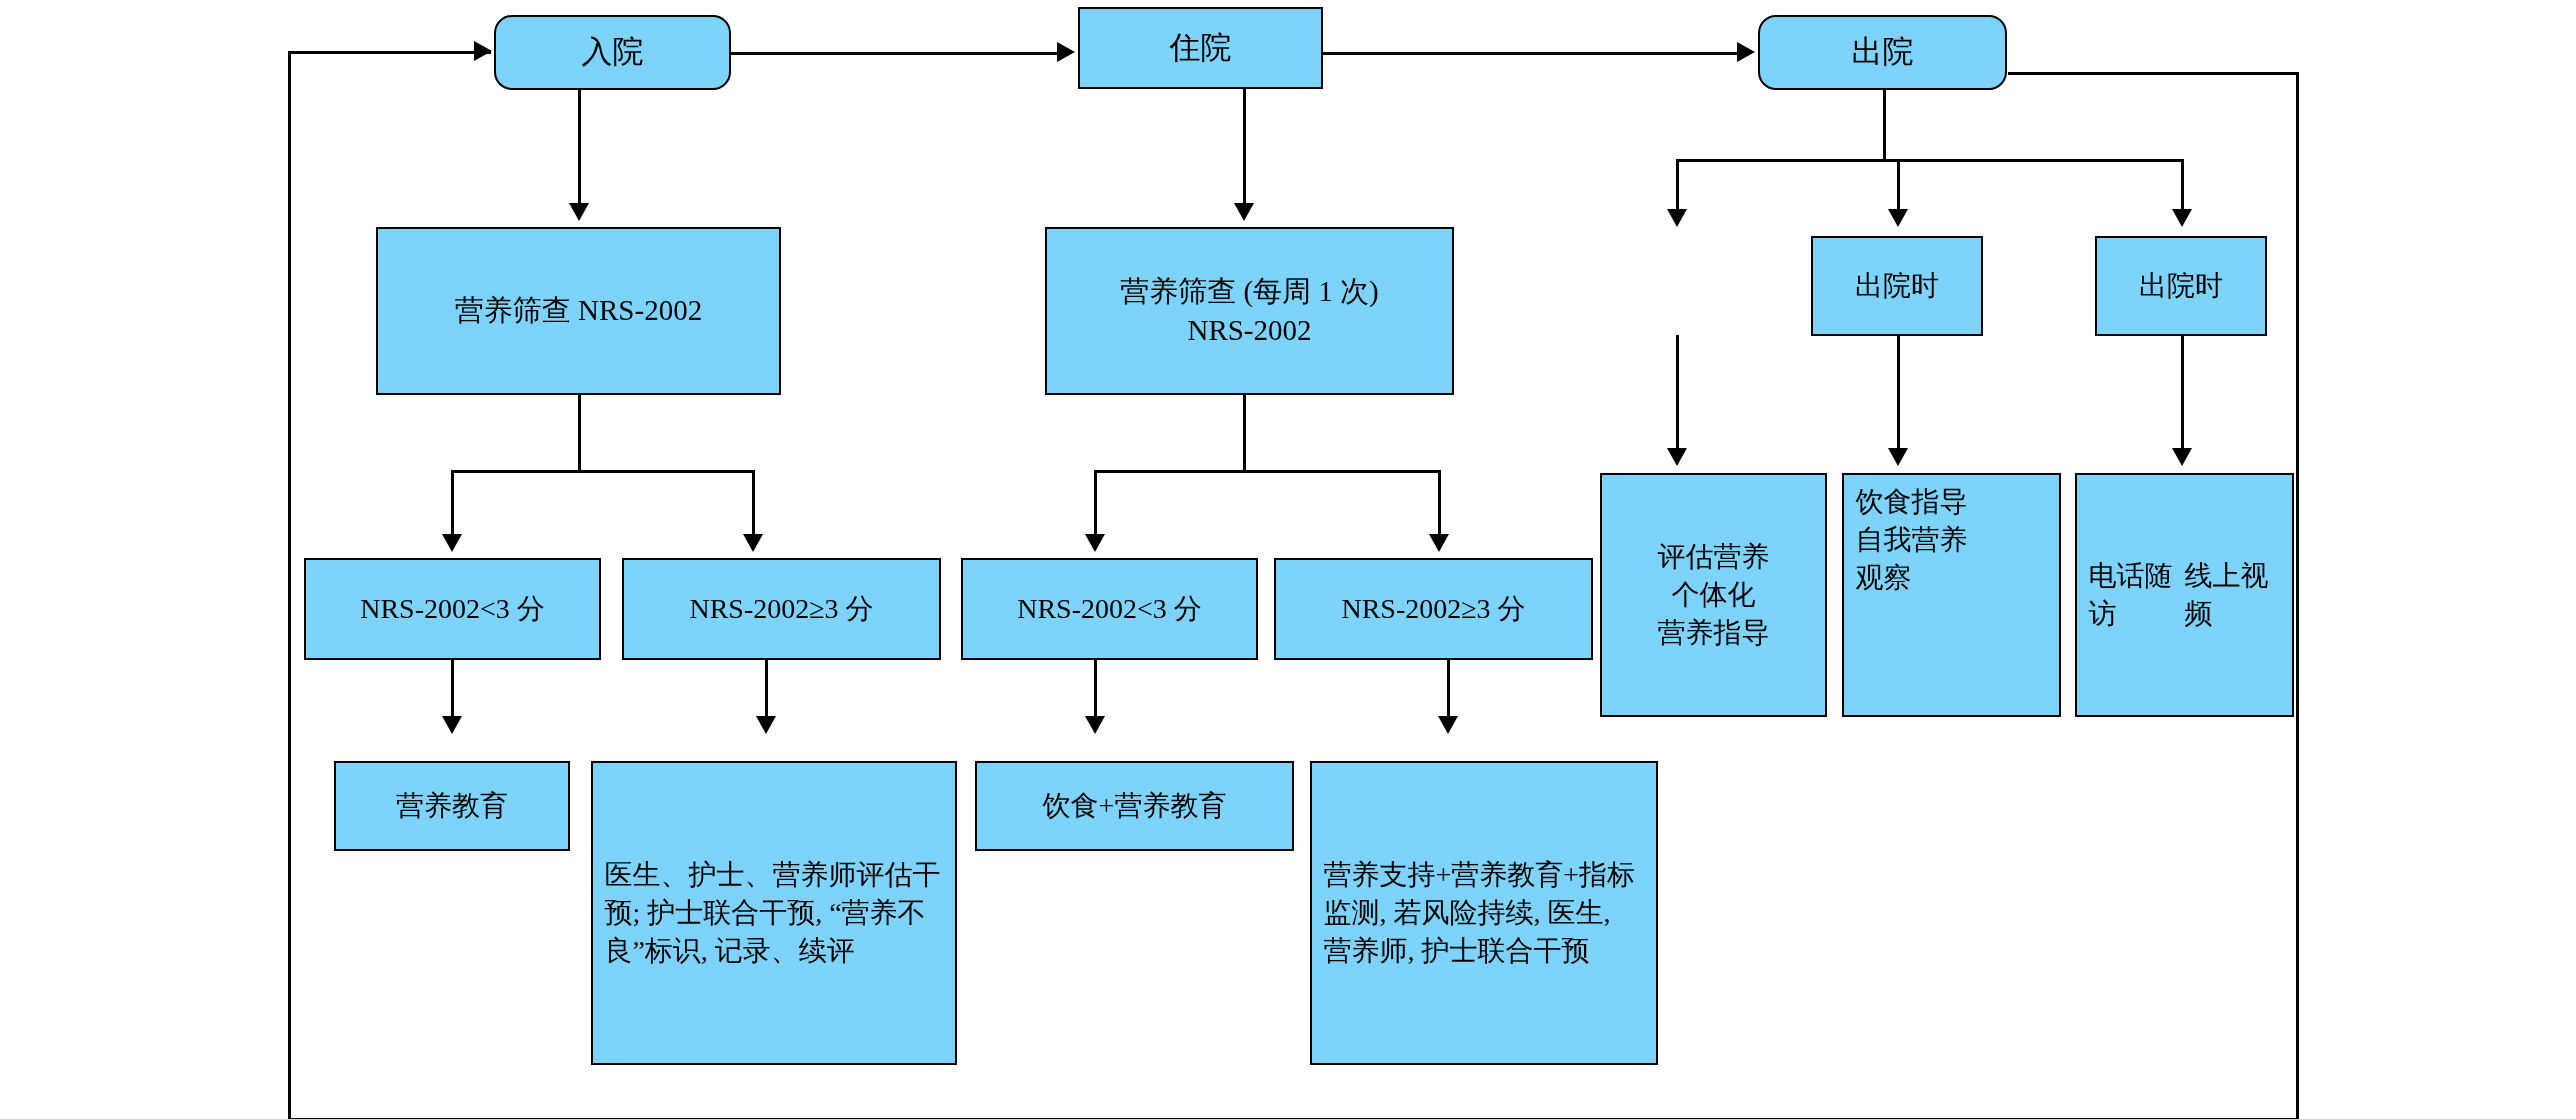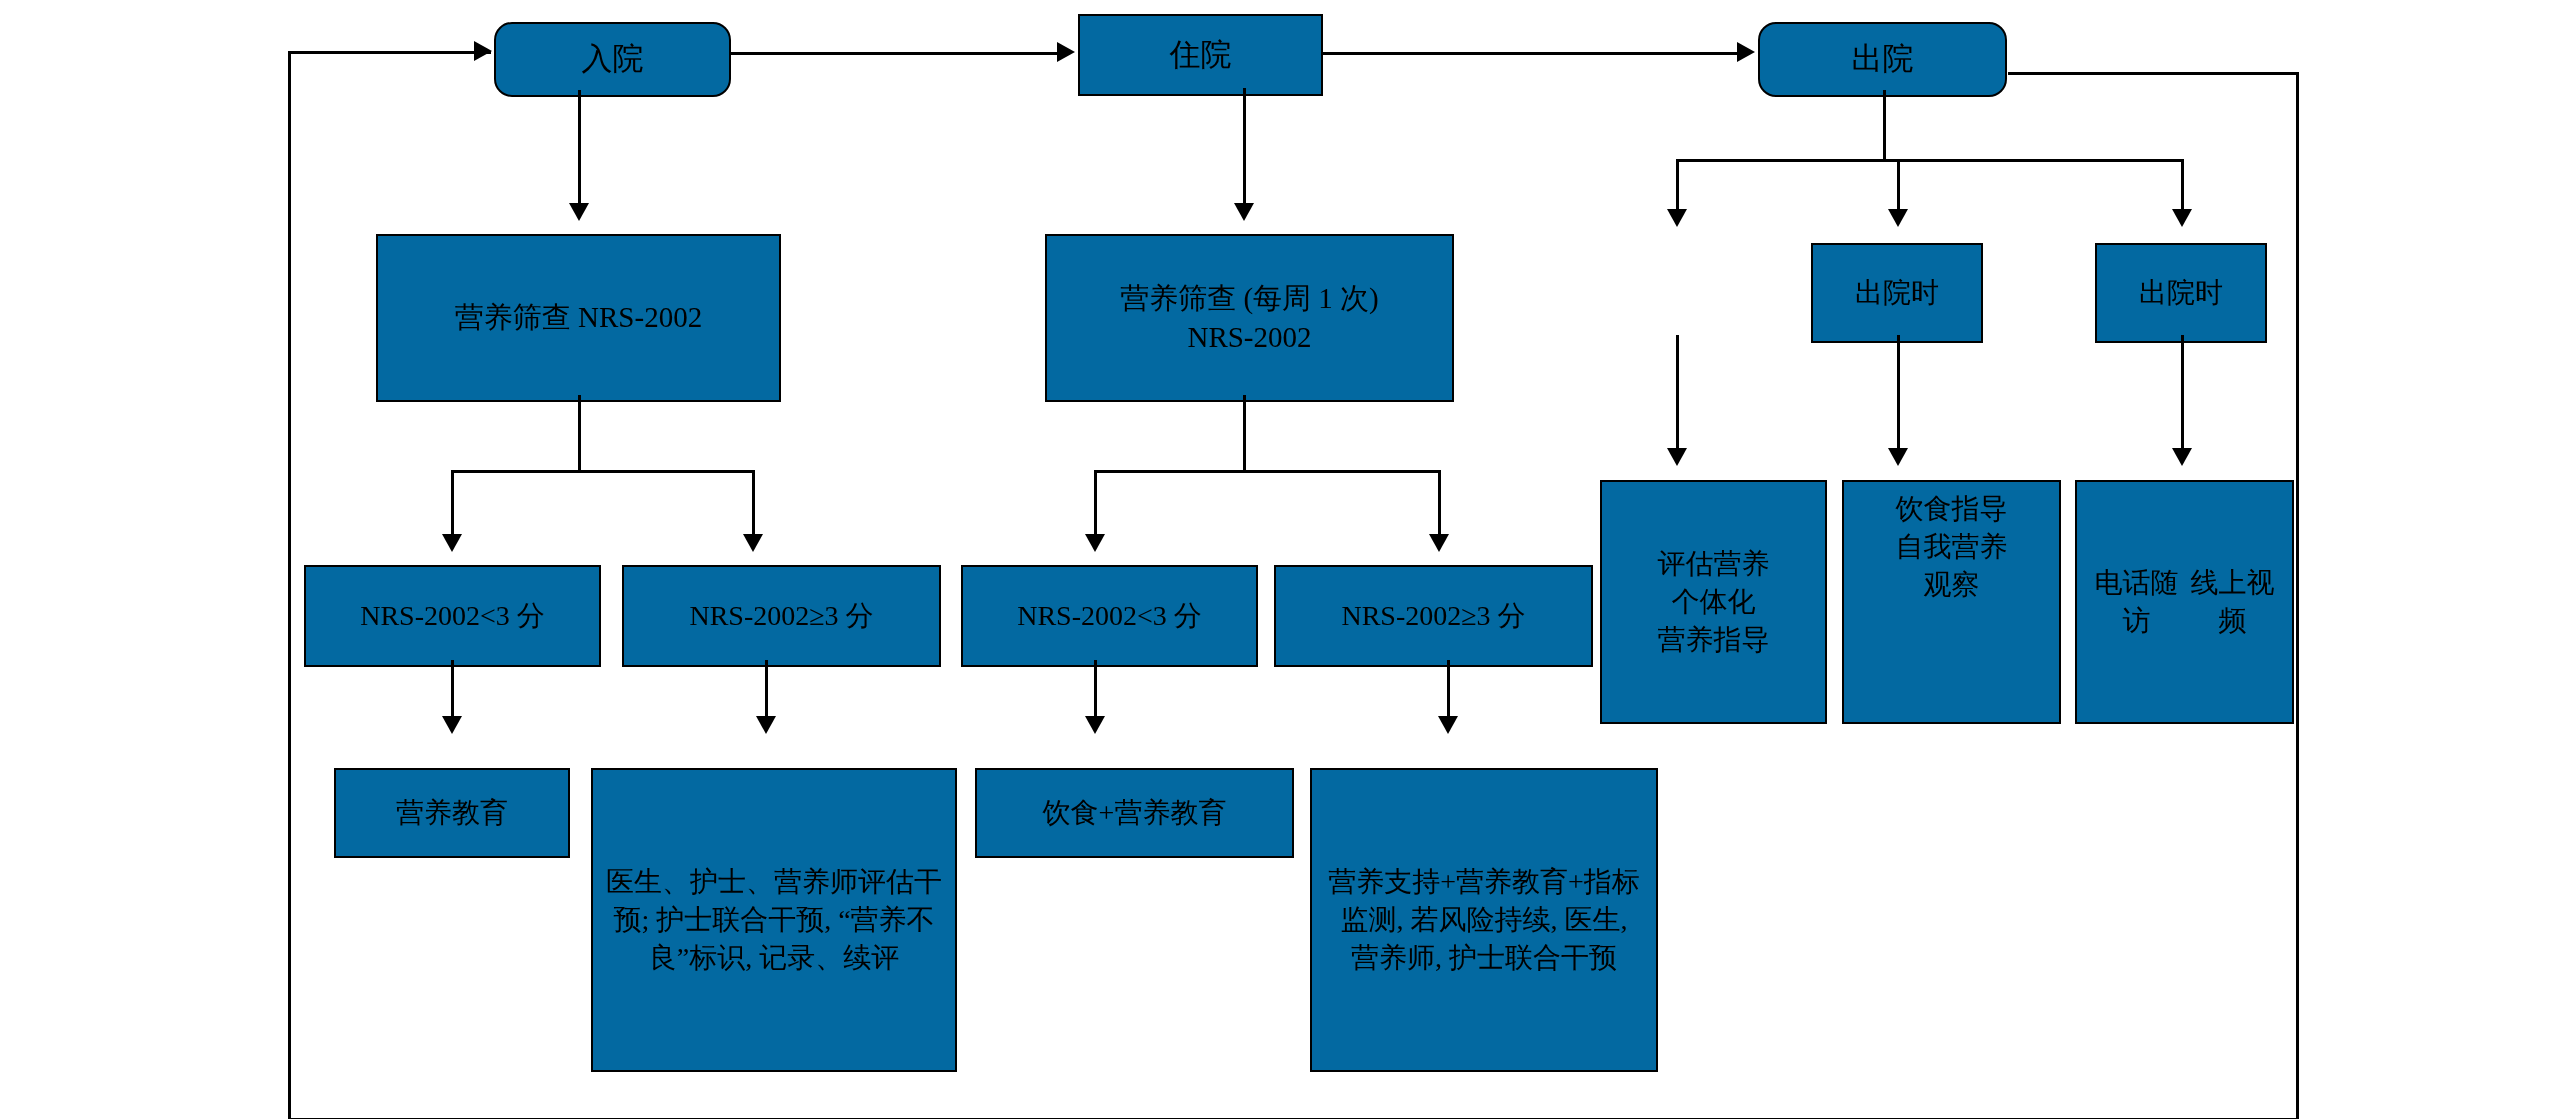--- a/index.html
+++ b/index.html
@@ -12,36 +12,35 @@
     width: 2576px;
     height: 1120px;
     background: #ffffff;
     font-family: "Liberation Serif", serif;
     overflow: hidden;
   }
   .node {
     position: absolute;
     box-sizing: border-box;
     border: 2.5px solid #000000;
-    background: #0369a1;
+    background: #7dd3fc;
     display: flex;
     align-items: center;
     justify-content: center;
     text-align: center;
     color: #000000;
     line-height: 1.35;
     padding: 3.3px 6.5px;
-    margin-top: 7px;
   }
   .node.rounded {
     border-radius: 18px;
   }
   .node.left {
     justify-content: flex-start;
-    text-align: center;
+    text-align: left;
   }
   .node span {
     display: block;
     width: 100%;
   }
   .f34 { font-size: 28px; }
   .f36 { font-size: 29px; }
   .f38 { font-size: 31px; }
   .line {
     position: absolute;

